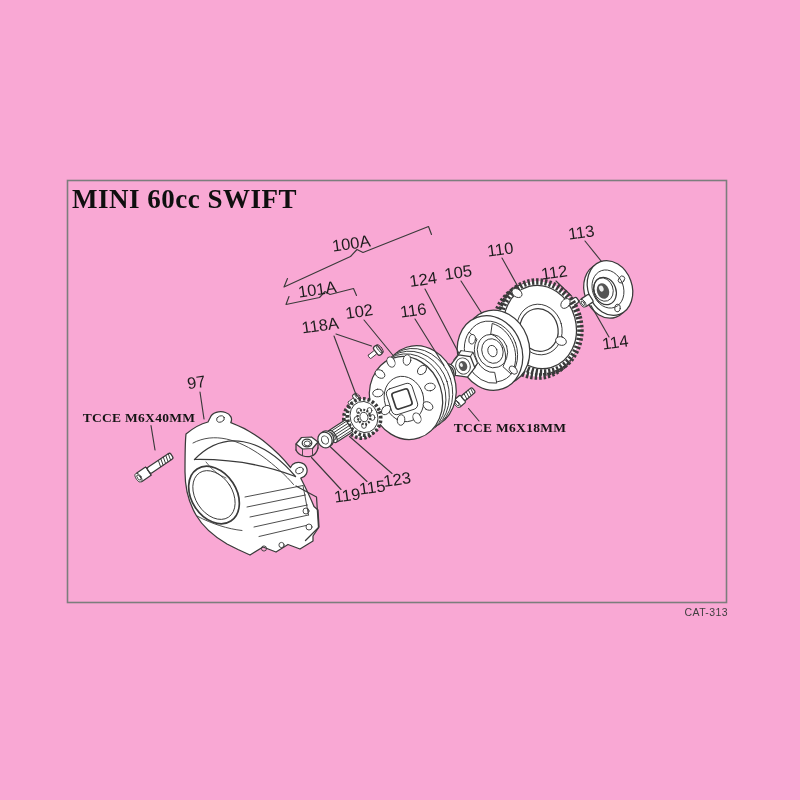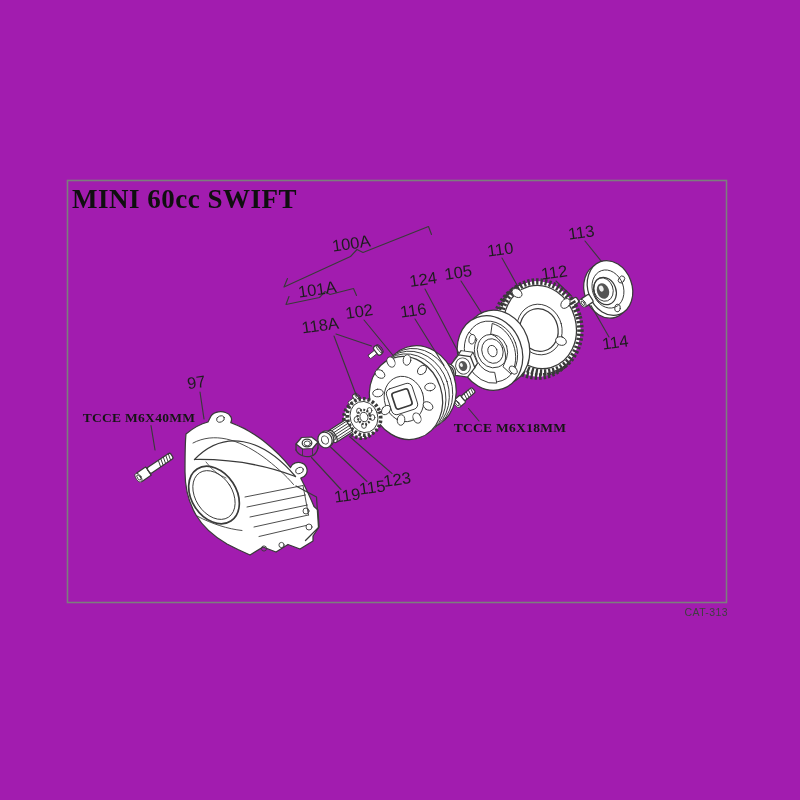--- a/index.html
+++ b/index.html
@@ -1,16 +1,16 @@
 <!DOCTYPE html>
 <html><head>
 <meta charset="utf-8">
 <style>
   html,body{margin:0;padding:0;background:#fff;}
-  #canvas{position:relative;width:800px;height:800px;background:#a21caf;overflow:hidden;}
+  #canvas{position:relative;width:800px;height:800px;background:#f9a8d4;overflow:hidden;}
   svg{position:absolute;left:0;top:0;}
   .fw{fill:#ffffff;stroke:#3a3a3a;stroke-width:1.25;stroke-linejoin:round;stroke-linecap:round;}
   .ln{fill:none;stroke:#3a3a3a;stroke-width:1.25;stroke-linejoin:round;stroke-linecap:round;}
   .thin{stroke-width:0.9;}
   .bold{stroke-width:1.7;}
   .teeth{fill:#ffffff;stroke:#3a3a3a;stroke-width:6.5;stroke-dasharray:2.4 1.9;}
   .teeth-s{fill:#ffffff;stroke:#3a3a3a;stroke-width:3.6;stroke-dasharray:2.6 2;}
   .spline{fill:#ffffff;stroke:#3a3a3a;stroke-width:2.4;stroke-dasharray:1.8 1.5;}
   .dark{fill:#545454;stroke:none;}
   .lead{fill:none;stroke:#3a3a3a;stroke-width:1.15;stroke-linecap:round;stroke-linejoin:round;}

